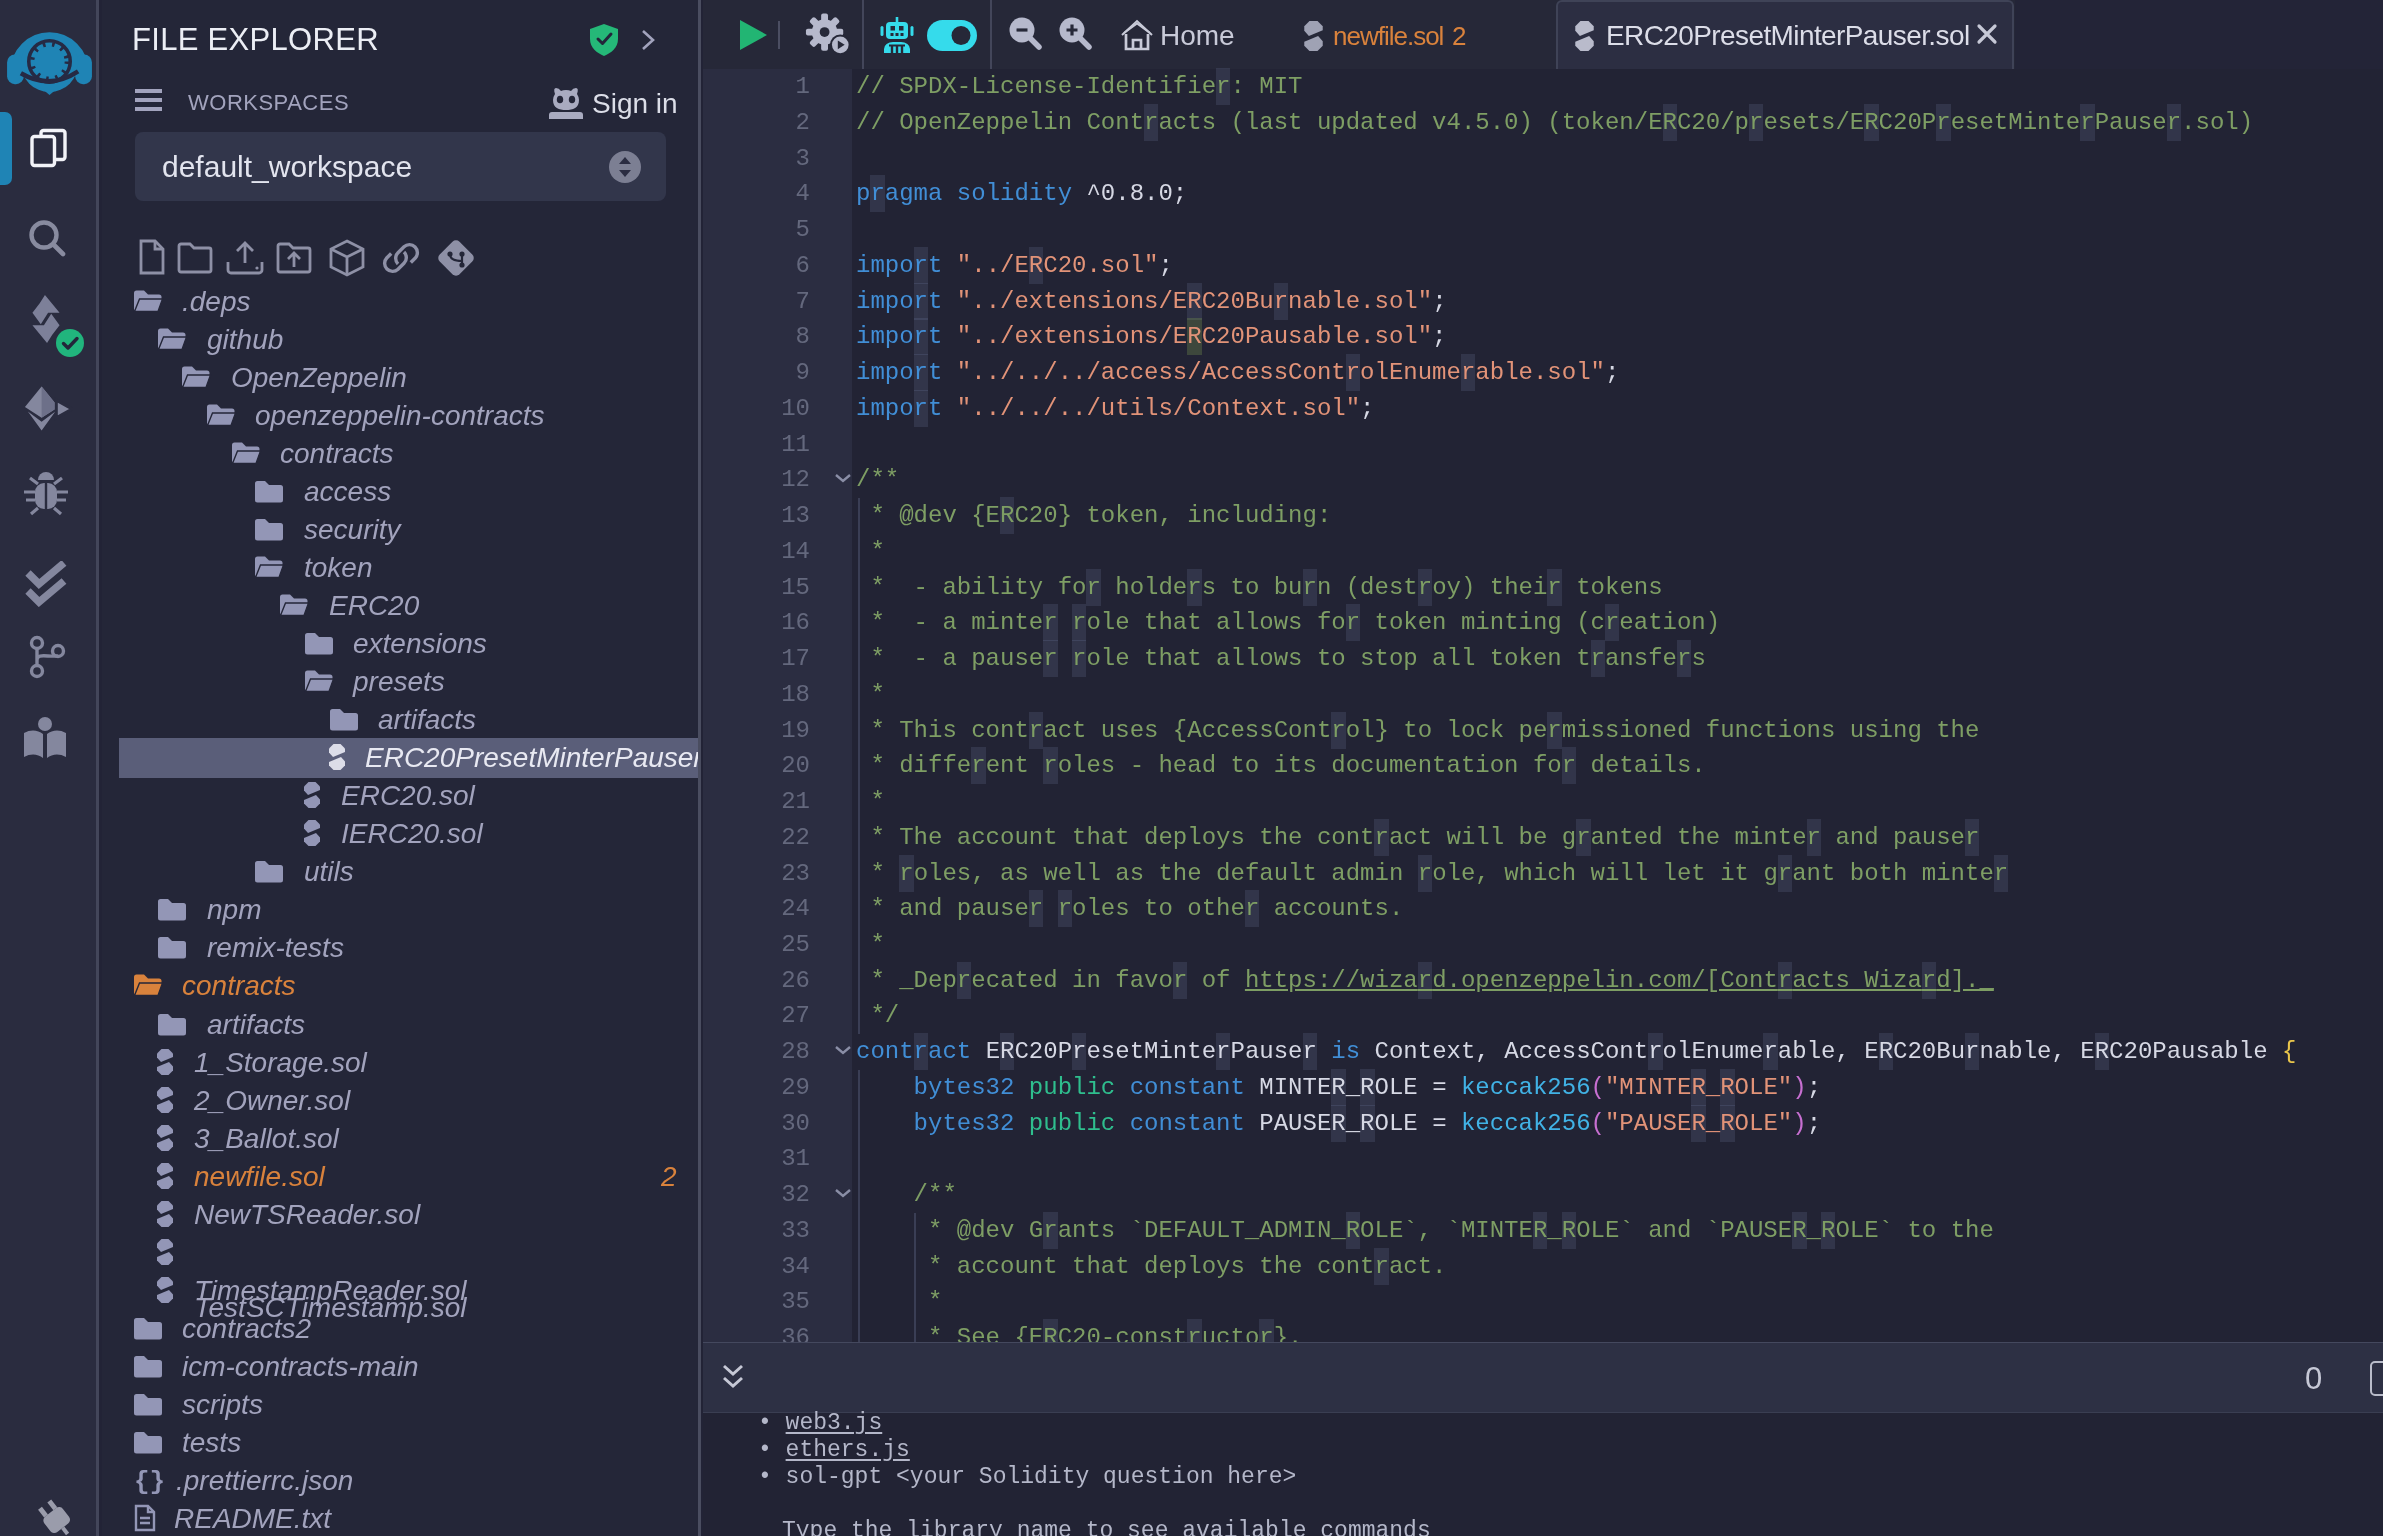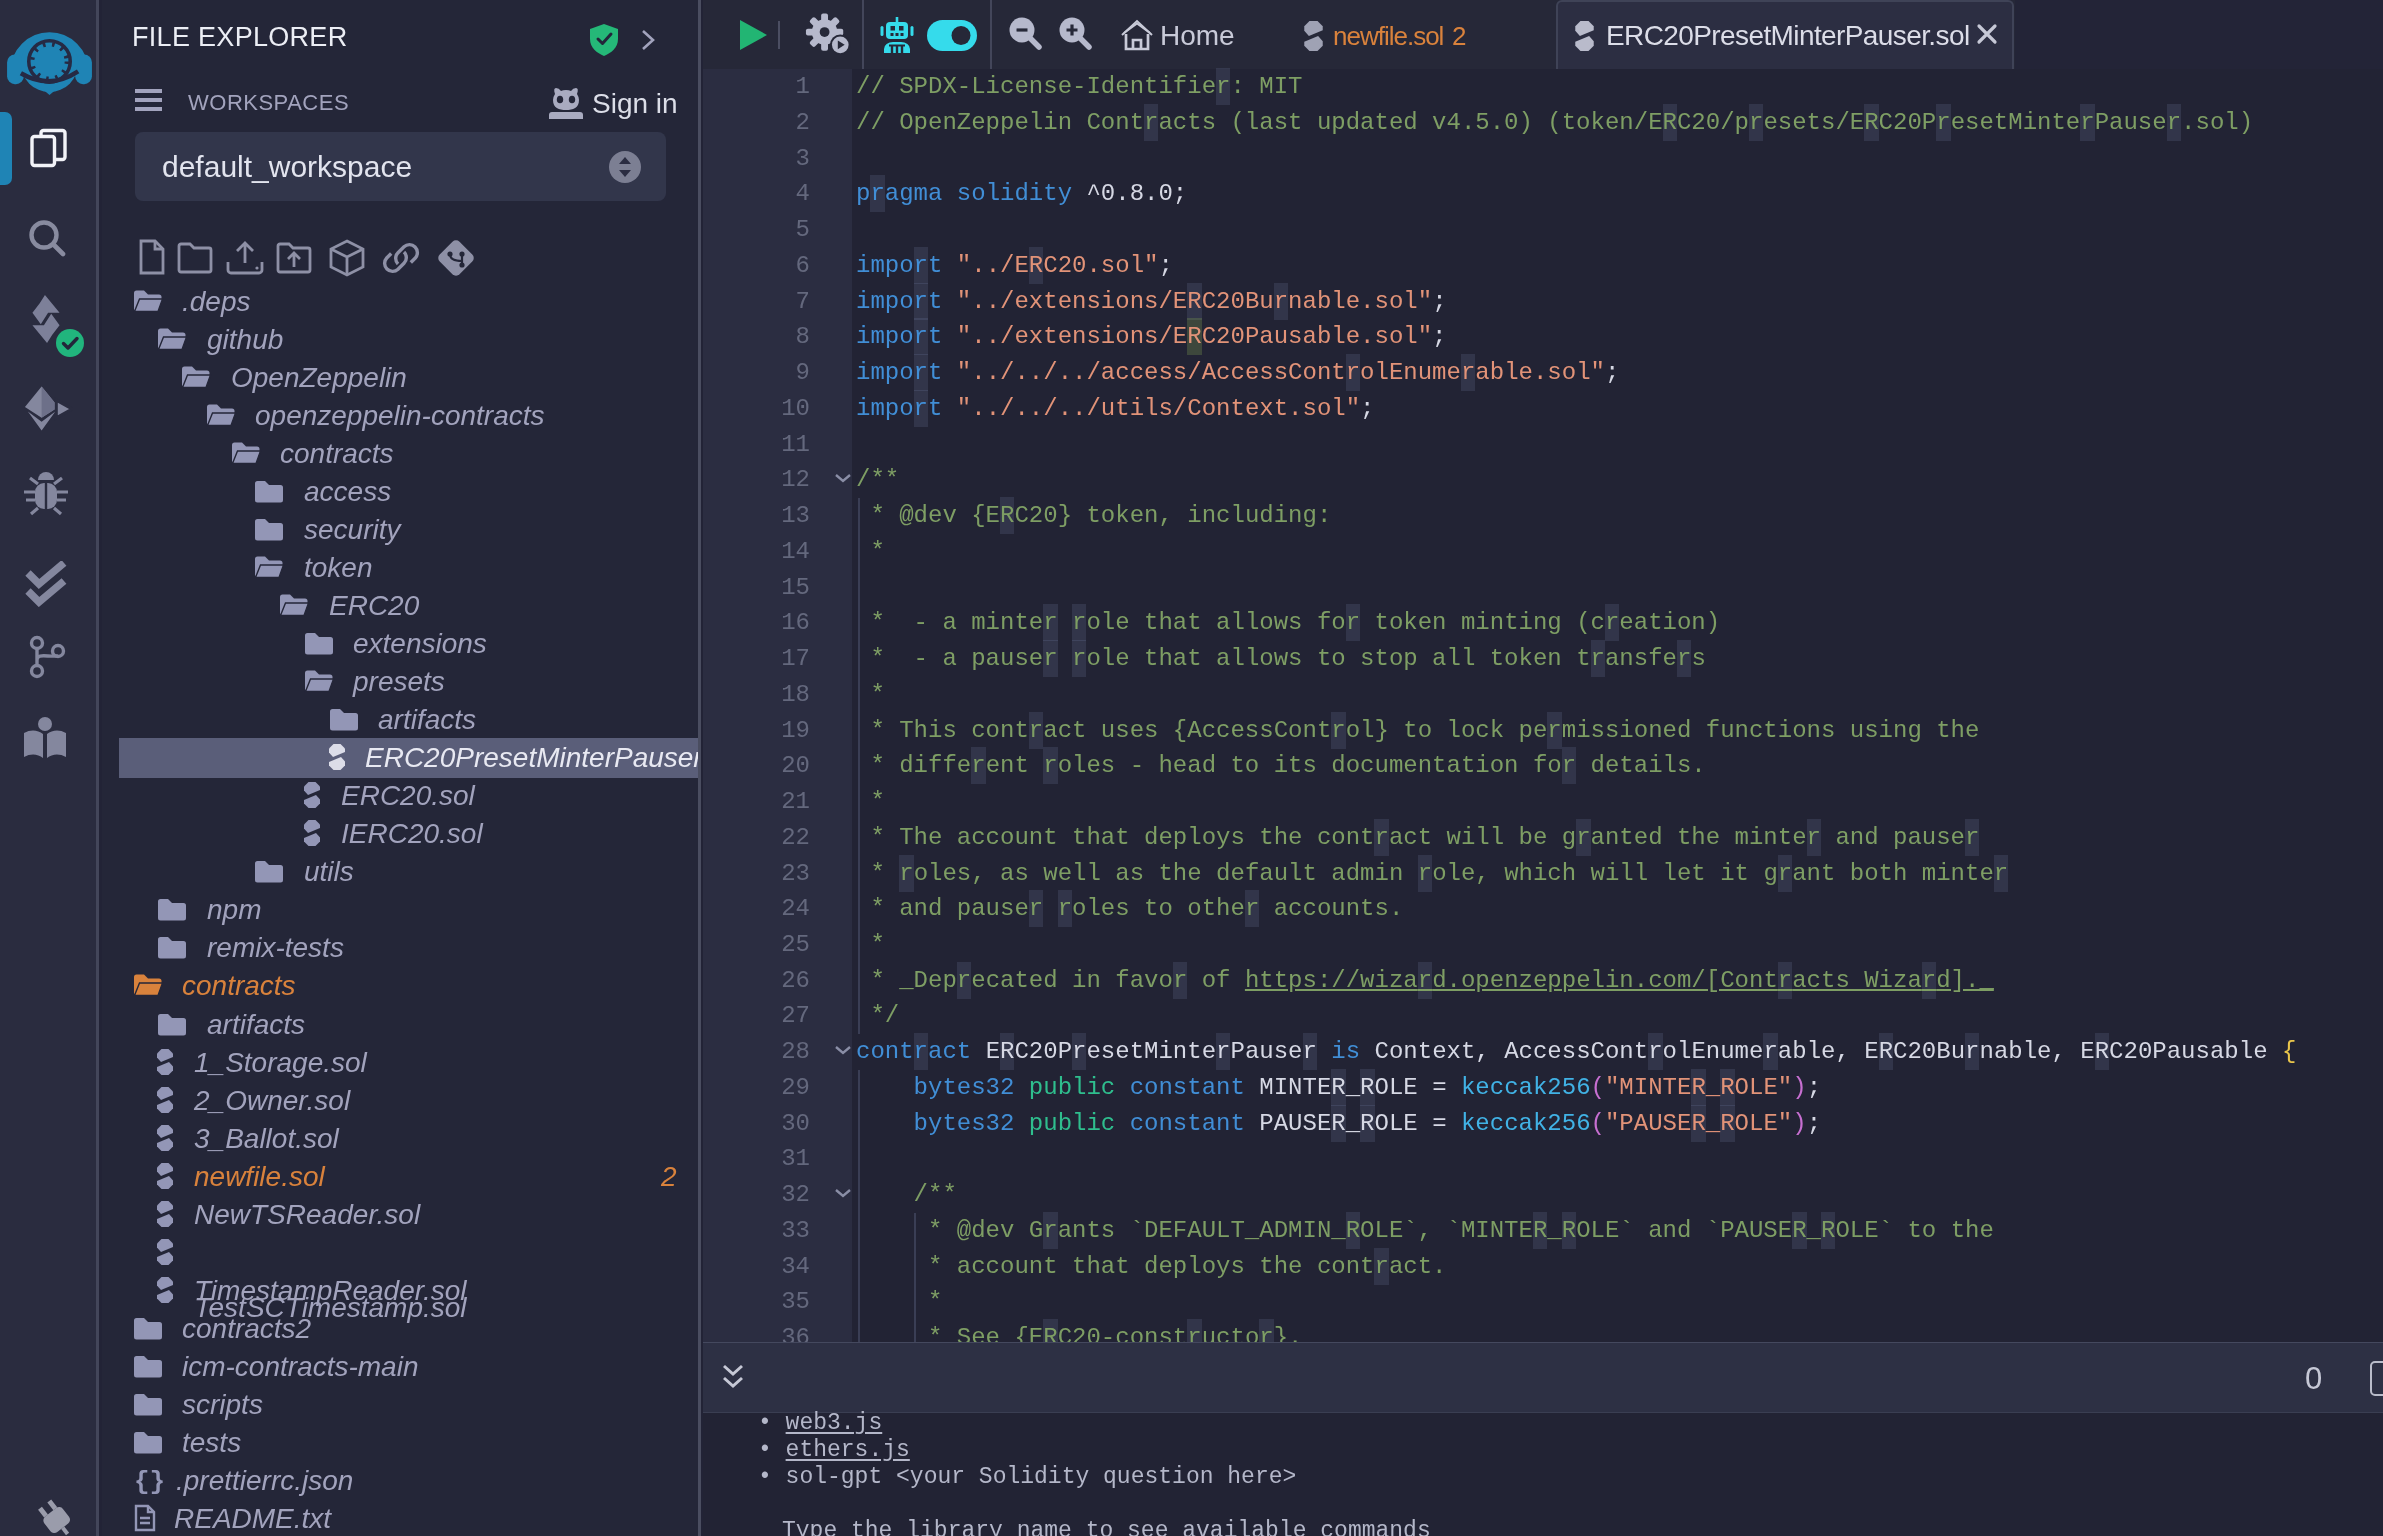--- a/index.html
+++ b/index.html
@@ -85,21 +85,21 @@
       </svg></div>
 <div style="position:absolute;left:28px;top:1493px;line-height:0"><svg width="55" height="51" viewBox="0 0 56 52">
         <g transform="rotate(-38 28 26)">
           <rect x="16" y="18" width="24" height="20" rx="5" fill="#9a9cab"></rect>
           <path d="M22 18 V8 M34 18 V8" stroke="#9a9cab" stroke-width="5"></path>
           <path d="M28 38 v8" stroke="#9a9cab" stroke-width="4"></path>
         </g>
       </svg></div>
 </div>
 <div id="explorer">
-  <div style="position:absolute;left:30px;top:22px;font-size:27px;font-weight:500;color:#eceef5;letter-spacing:0.3px">FILE EXPLORER</div>
+  <div style="position:absolute;left:30px;top:22px;font-size:31px;font-weight:500;color:#eceef5;letter-spacing:0.3px">FILE EXPLORER</div>
   <div style="position:absolute;left:486px;top:23px;line-height:0"><svg width="32" height="34" viewBox="0 0 32 34">
         <path d="M16 1 L30 6 V16 c0 9 -7 14 -14 17 C9 30 2 25 2 16 V6 Z" fill="#25b878"></path>
         <path d="M10 16 L14.5 20.5 L23 11" fill="none" stroke="#23253a" stroke-width="3" stroke-linecap="round" stroke-linejoin="round"></path>
       </svg></div>
   <div style="position:absolute;left:535px;top:25px;line-height:0"><svg width="22" height="30" viewBox="0 0 22 30">
         <path d="M6 6 L16 15 L6 24" fill="none" stroke="#a2a3bd" stroke-width="2.6"></path>
       </svg></div>
   <div style="position:absolute;left:33px;top:89px;width:27px;height:4px;background:#a2a3bd;box-shadow:0 9px #a2a3bd,0 18px #a2a3bd"></div>
   <div style="position:absolute;left:86px;top:90px;font-size:22px;color:#a2a3bd;letter-spacing:0.5px">WORKSPACES</div>
   <div style="position:absolute;left:445px;top:87px;line-height:0"><svg width="38" height="32" viewBox="0 0 38 32">
@@ -437,20 +437,21 @@
       <div class="cl" style="top:105px"><i class="c">// OpenZeppelin Cont<b>r</b>acts (last updated v4.5.0) (token/E<b>R</b>C20/p<b>r</b>esets/E<b>R</b>C20P<b>r</b>esetMinte<b>r</b>Pause<b>r</b>.sol)</i></div>
       <div class="cl" style="top:176px"><i class="k">p<b>r</b>agma solidity </i><i class="p">^0.8.0;</i></div>
       <div class="cl" style="top:248px"><i class="k">impo<b>r</b>t </i><i class="s">"../E<b>R</b>C20.sol"</i><i class="p">;</i></div>
       <div class="cl" style="top:284px"><i class="k">impo<b>r</b>t </i><i class="s">"../extensions/E<b>R</b>C20Bu<b>r</b>nable.sol"</i><i class="p">;</i></div>
       <div class="cl" style="top:319px"><i class="k">impo<b>r</b>t </i><i class="s">"../extensions/E<b class="cg">R</b>C20Pausable.sol"</i><i class="p">;</i></div>
       <div class="cl" style="top:355px"><i class="k">impo<b>r</b>t </i><i class="s">"../../../access/AccessCont<b>r</b>olEnume<b>r</b>able.sol"</i><i class="p">;</i></div>
       <div class="cl" style="top:391px"><i class="k">impo<b>r</b>t </i><i class="s">"../../../utils/Context.sol"</i><i class="p">;</i></div>
       <div class="cl" style="top:462px"><i class="c">/**</i></div>
       <div class="cl" style="top:498px"><i class="c"> * @dev {E<b>R</b>C20} token, including:</i></div>
       <div class="cl" style="top:534px"><i class="c"> *</i></div>
+      <div class="cl" style="top:570px"><i class="c"> *  - ability fo<b>r</b> holde<b>r</b>s to bu<b>r</b>n (dest<b>r</b>oy) thei<b>r</b> tokens</i></div>
       <div class="cl" style="top:605px"><i class="c"> *  - a minte<b>r</b> <b>r</b>ole that allows fo<b>r</b> token minting (c<b>r</b>eation)</i></div>
       <div class="cl" style="top:641px"><i class="c"> *  - a pause<b>r</b> <b>r</b>ole that allows to stop all token t<b>r</b>ansfe<b>r</b>s</i></div>
       <div class="cl" style="top:677px"><i class="c"> *</i></div>
       <div class="cl" style="top:713px"><i class="c"> * This cont<b>r</b>act uses {AccessCont<b>r</b>ol} to lock pe<b>r</b>missioned functions using the</i></div>
       <div class="cl" style="top:748px"><i class="c"> * diffe<b>r</b>ent <b>r</b>oles - head to its documentation fo<b>r</b> details.</i></div>
       <div class="cl" style="top:784px"><i class="c"> *</i></div>
       <div class="cl" style="top:856px"><i class="c"> * <b>r</b>oles, as well as the default admin <b>r</b>ole, which will let it g<b>r</b>ant both minte<b>r</b></i></div>
       <div class="cl" style="top:820px"><i class="c"> * The account that deploys the cont<b>r</b>act will be g<b>r</b>anted the minte<b>r</b> and pause<b>r</b></i></div>
       <div class="cl" style="top:891px"><i class="c"> * and pause<b>r</b> <b>r</b>oles to othe<b>r</b> accounts.</i></div>
       <div class="cl" style="top:927px"><i class="c"> *</i></div>

